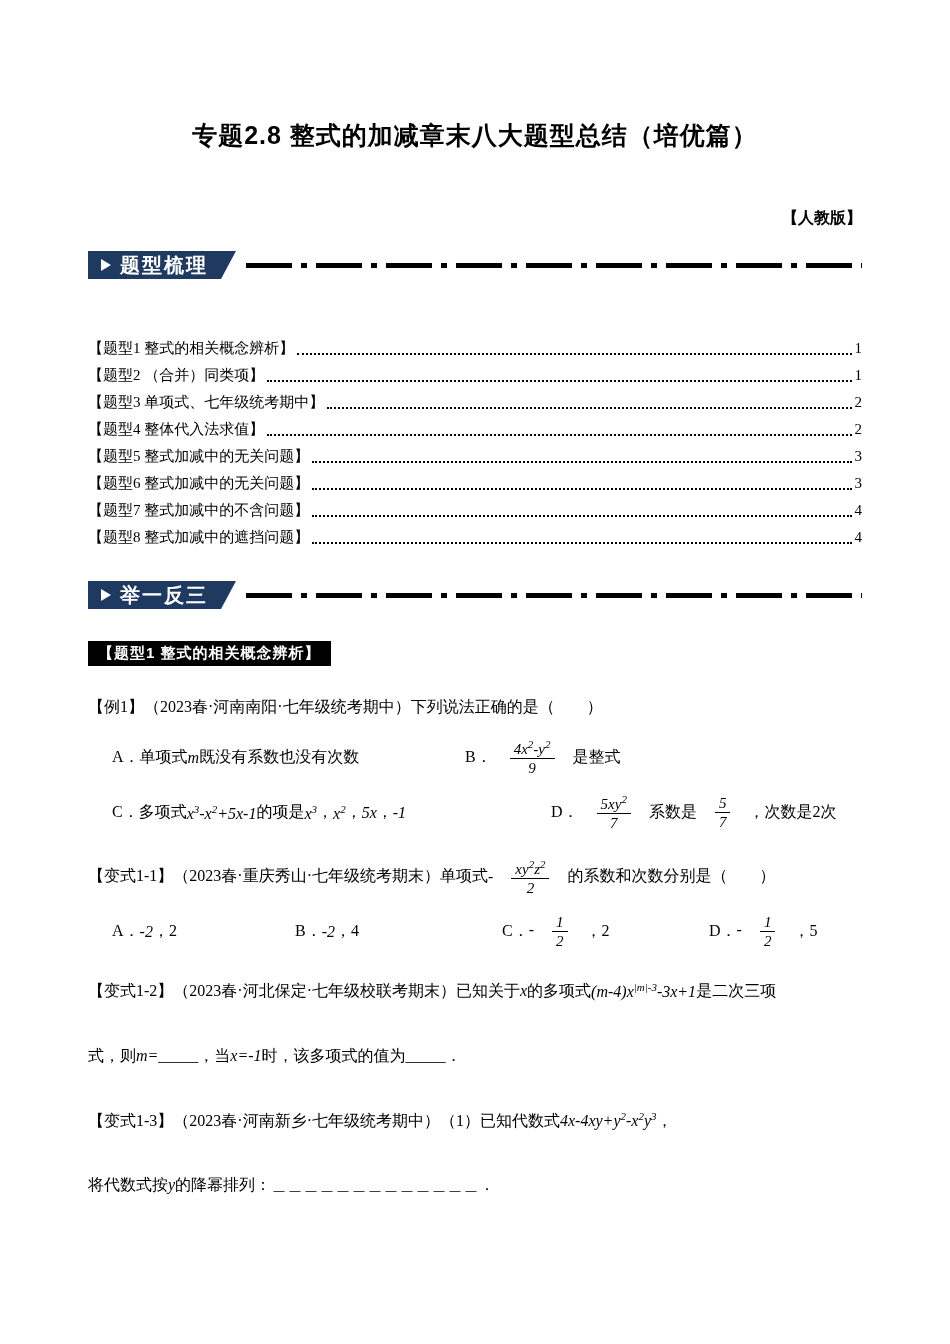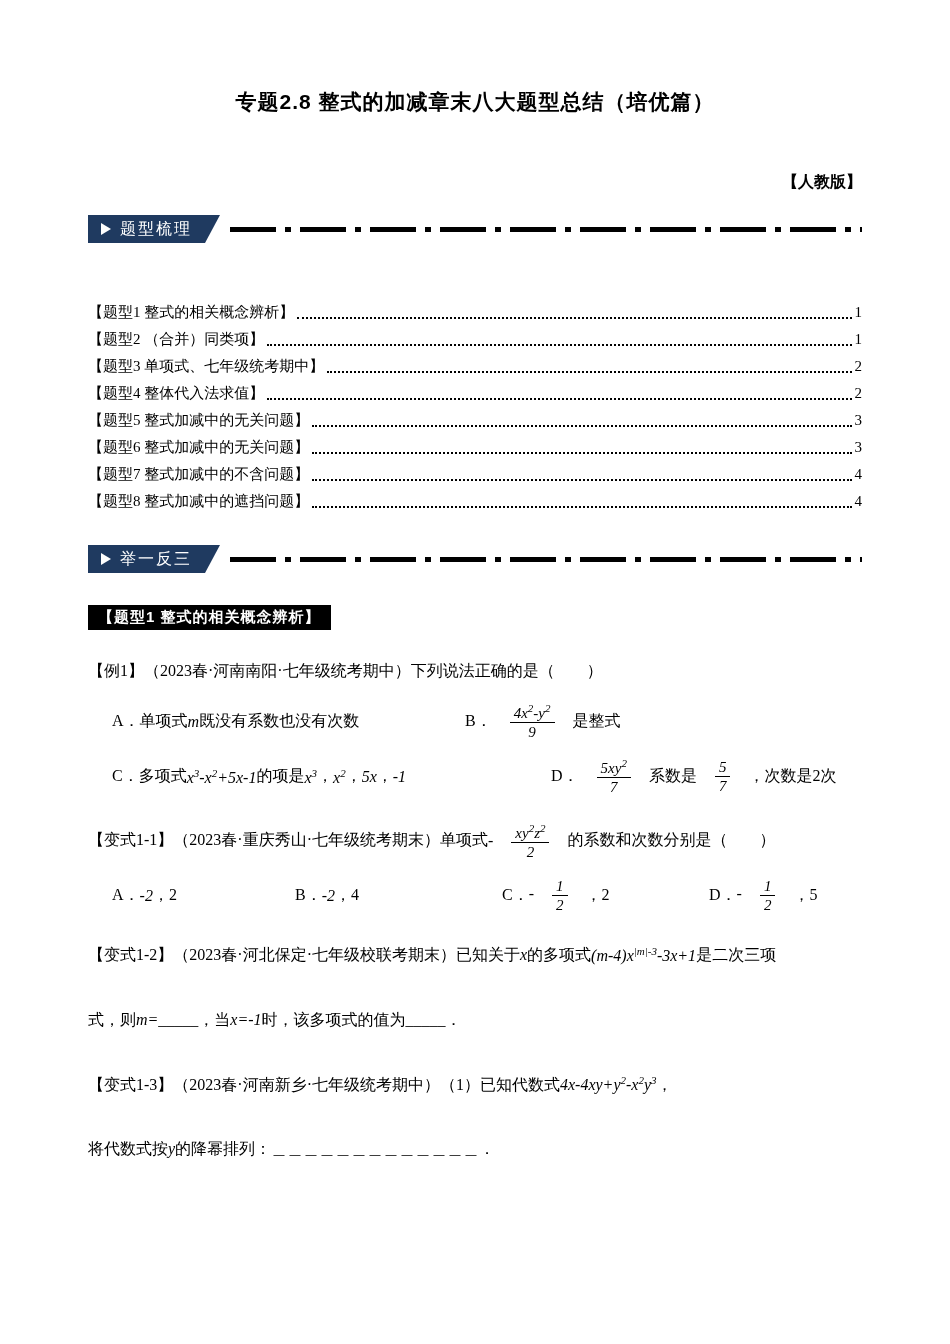--- a/index.html
+++ b/index.html
@@ -6,23 +6,23 @@
   *{ margin:0; padding:0; box-sizing:border-box; }
   html,body{ background:#fff; }
   body{
     width:950px; min-height:1344px; color:#000;
     font-family:"Liberation Serif","DejaVu Serif",serif;
     font-size:16px;
   }
   .page{ padding:0 88px 60px 88px; }
 
   .title{
-    padding-top:88px; text-align:center;
+    padding-top:119px; text-align:center;
     font-family:"Liberation Sans","DejaVu Sans",sans-serif;
-    font-size:21px; font-weight:700; letter-spacing:1px;
+    font-size:25px; font-weight:700; letter-spacing:1px;
   }
   .edition{
     margin-top:56px; text-align:right; font-weight:700; font-size:16px;
     font-family:"Liberation Sans","DejaVu Sans",sans-serif;
   }
 
   .banner-row{ display:flex; align-items:center; margin-top:22px; }
   .banner-row.second{ margin-top:30px; }
   .banner{
     display:flex; align-items:center; gap:9px;
@@ -32,21 +32,21 @@
     flex:0 0 auto;
   }
   .tri{
     width:0; height:0;
     border-left:10px solid #fff;
     border-top:6px solid transparent;
     border-bottom:6px solid transparent;
   }
   .banner-label{
     font-family:"Liberation Sans","DejaVu Sans",sans-serif;
-    font-weight:400; font-size:16px; letter-spacing:2px; white-space:nowrap;
+    font-weight:700; font-size:20px; letter-spacing:2px; white-space:nowrap;
   }
   .dashline{
     flex:1; height:5px; margin-left:10px;
     background:repeating-linear-gradient(90deg,
       #000 0 46px, transparent 46px 55px,
       #000 55px 61px, transparent 61px 70px);
   }
 
   .toc{ margin-top:56px; font-size:15px; }
   .toc-row{ display:flex; align-items:flex-end; line-height:27px; }

